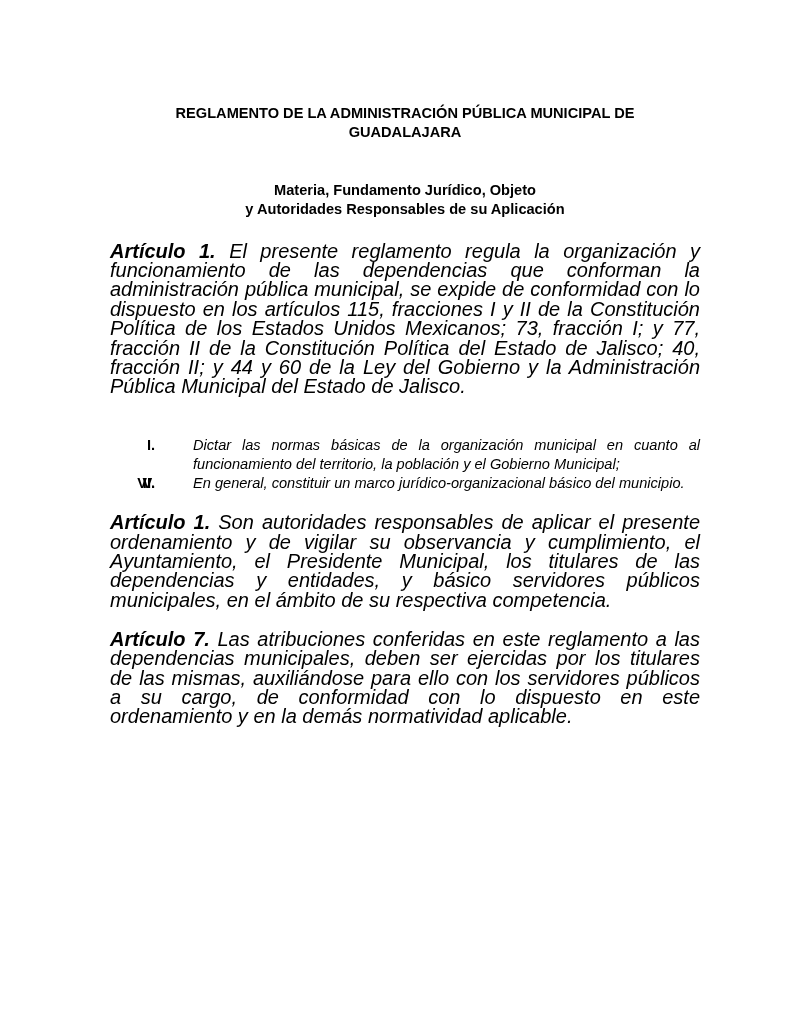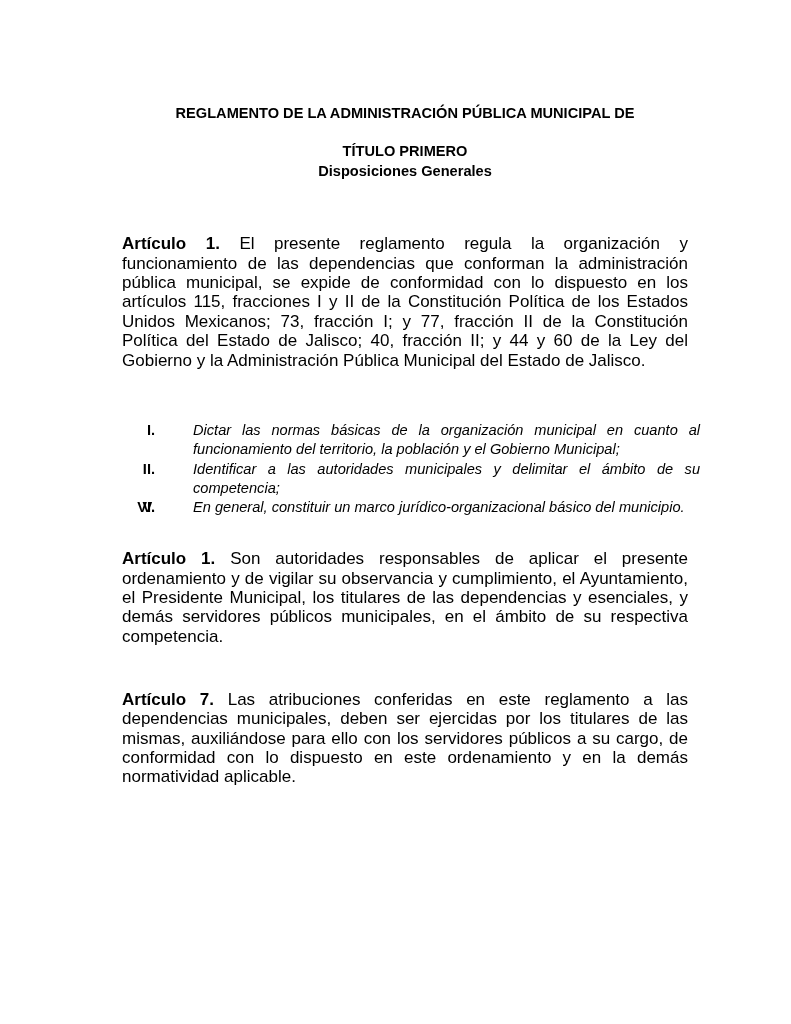--- a/index.html
+++ b/index.html
@@ -45,24 +45,25 @@
     text-align: center;
     font-weight: bold;
   }
   .block-gap-title   { height: 19px; }
   .block-gap-chapter { height: 19px; }
   .block-gap-body    { height: 22px; }
 
   
   .para {
     text-align: justify;
-    font-size: 17px;
+    font-size: 20px;
     line-height: 19.4px;
-    margin: 12px;
+    margin: 0;
     hyphens: none;
+    font-style: italic;
   }
   .para .lead {
     font-weight: bold;
   }
   .para-gap { height: 19.4px; }
 
   
   .roman-list {
     margin: 0;
     padding: 0;
@@ -91,63 +92,61 @@
   }
 </style>
 </head>
 <body>
 
 <div class="page">
   <div class="content">
 
     <div class="heading-block">
       <span class="heading-line">REGLAMENTO DE LA ADMINISTRACIÓN PÚBLICA MUNICIPAL DE</span>
+      <span class="heading-line">GUADALAJARA</span>
     </div>
 
     <div class="block-gap-title"></div>
 
-    <div class="heading-block">
-      <span class="heading-line">TÍTULO PRIMERO</span>
-      <span class="heading-line">Disposiciones Generales</span>
-    </div>
 
     <div class="block-gap-chapter"></div>
 
     <div class="heading-block">
+      <span class="heading-line">Materia, Fundamento Jurídico, Objeto</span>
+      <span class="heading-line">y Autoridades Responsables de su Aplicación</span>
     </div>
 
     <div class="block-gap-body"></div>
 
     <p class="para"><span class="lead">Artículo 1.</span><span> El presente reglamento regula la organización y funcionamiento de las dependencias que conforman la administración pública municipal, se expide de conformidad con lo dispuesto en los artículos 115, fracciones I y II de la Constitución Política de los Estados Unidos Mexicanos; 73, fracción I; y 77, fracción II de la Constitución Política del Estado de Jalisco; 40, fracción II; y 44 y 60 de la Ley del Gobierno y la Administración Pública Municipal del Estado de Jalisco.</span></p>
 
     <div class="para-gap"></div>
 
 
     <div class="para-gap"></div>
 
     <ul class="roman-list">
       <li class="roman-item">
         <span class="roman-marker">I.</span>
         <span class="roman-text">Dictar las normas básicas de la organización municipal en cuanto al funcionamiento del territorio, la población y el Gobierno Municipal;</span>
       </li>
       <li class="roman-item">
         <span class="roman-marker">II.</span>
-        <span class="roman-text">Identificar a las autoridades municipales y delimitar el ámbito de su competencia;</span>
       </li>
       <li class="roman-item">
         <span class="roman-marker">V.</span>
       </li>
       <li class="roman-item">
         <span class="roman-marker">VI.</span>
         <span class="roman-text">En general, constituir un marco jurídico-organizacional básico del municipio.</span>
       </li>
     </ul>
 
     <div class="para-gap"></div>
 
-    <p class="para"><span class="lead">Artículo 1.</span><span>  Son autoridades responsables de aplicar el presente ordenamiento y de vigilar su observancia y cumplimiento, el Ayuntamiento, el Presidente Municipal, los titulares de las dependencias y esenciales, y demás servidores públicos municipales, en el ámbito de su respectiva competencia.</span></p>
+    <p class="para"><span class="lead">Artículo 1.</span><span>  Son autoridades responsables de aplicar el presente ordenamiento y de vigilar su observancia y cumplimiento, el Ayuntamiento, el Presidente Municipal, los titulares de las dependencias y entidades, y básico servidores públicos municipales, en el ámbito de su respectiva competencia.</span></p>
 
     <div class="para-gap"></div>
 
     <p class="para"><span class="lead">Artículo 7.</span><span> Las atribuciones conferidas en este reglamento a las dependencias municipales, deben ser ejercidas por los titulares de las mismas, auxiliándose para ello con los servidores públicos a su cargo, de conformidad con lo dispuesto en este ordenamiento y en la demás normatividad aplicable.</span></p>
 
   </div>
 </div>
 
 </body></html>

